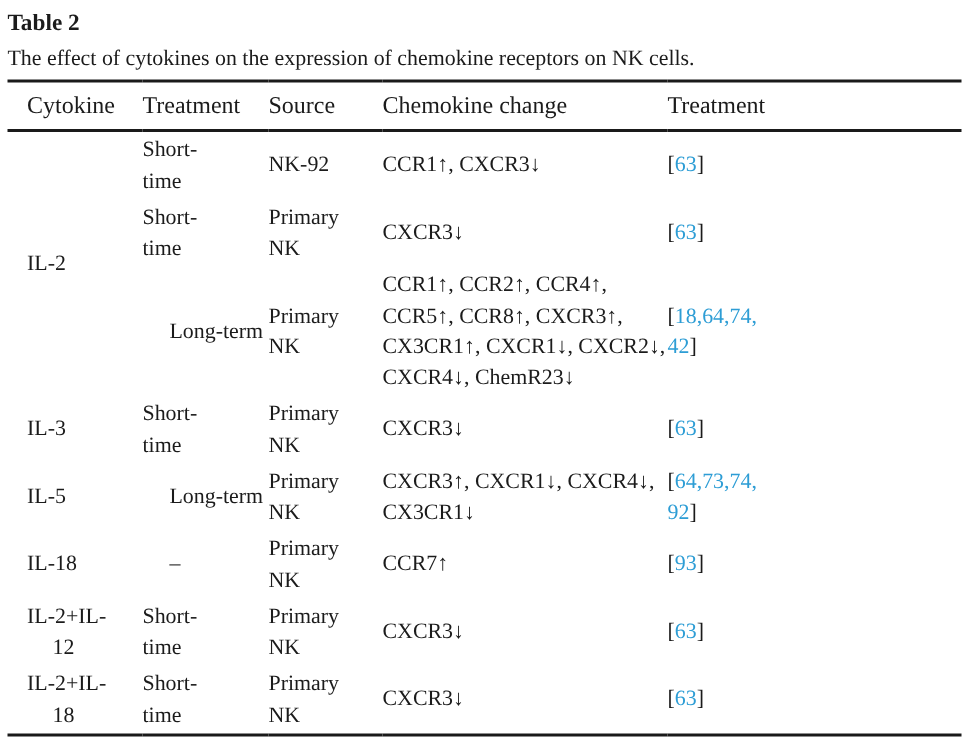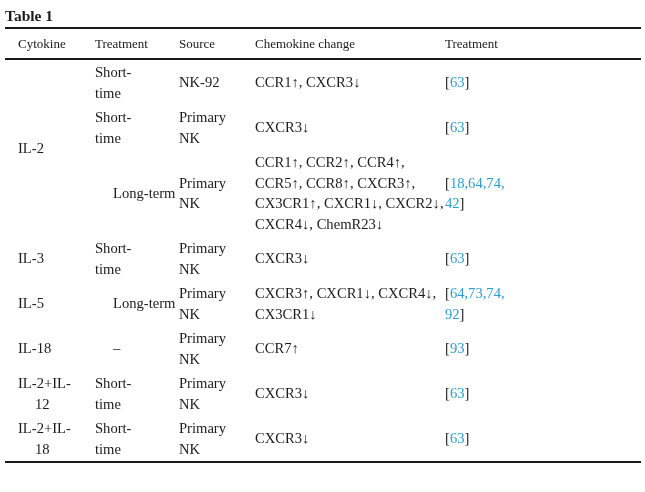--- a/index.html
+++ b/index.html
@@ -29,21 +29,21 @@
   }
   table.paper-table {
     border-collapse: collapse;
     table-layout: fixed;
     width: 636px;
     border-top: 2px solid #1a1a1a;
     border-bottom: 2px solid #1a1a1a;
   }
   table.paper-table thead th {
     font-weight: normal;
-    font-size: 13px;
+    font-size: 16px;
     text-align: left;
     padding: 7px 0 6px 0;
     border-bottom: 2px solid #1a1a1a;
   }
   table.paper-table th.c1 { padding-left: 13px; }
   table.paper-table td {
     vertical-align: middle;
     font-size: 14.6px;
     line-height: 20.5px;
     padding: 2px 2px 2px 0;
@@ -53,21 +53,22 @@
   .cell-line.turnover { padding-left: 17px; }
   td.indent .cell-line { padding-left: 18px; }
   .cite { color: var(--link, #2d9dd5); }
   .bracket { color: #1b1b1b; }
   .ref-block { white-space: nowrap; }
 </style>
 </head>
 <body>
 
 <div class="page">
-  <div class="tbl-label">Table 1</div>
+  <div class="tbl-label">Table 2</div>
+  <div class="tbl-caption">The effect of cytokines on the expression of chemokine receptors on NK cells.</div>
   <table class="paper-table">
     <colgroup>
       <col style="width:90px">
       <col style="width:84px">
       <col style="width:76px">
       <col style="width:190px">
       <col style="width:196px">
     </colgroup>
     <thead>
       <tr id="head-row">

